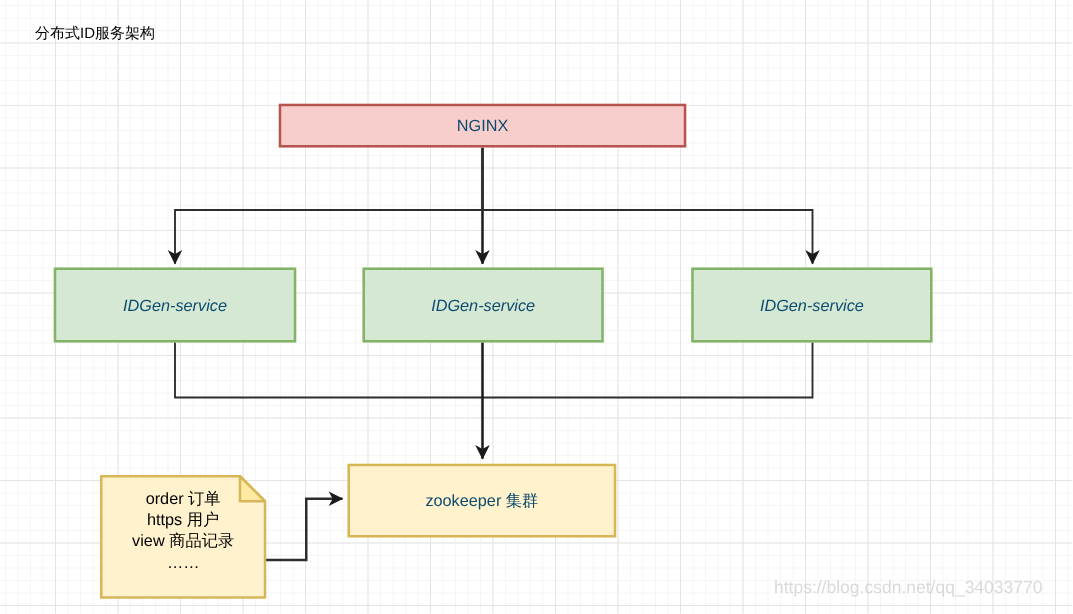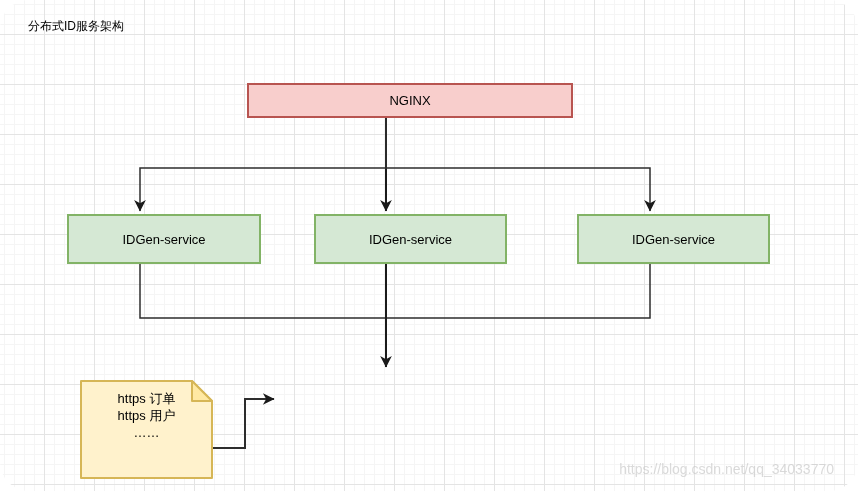--- a/index.html
+++ b/index.html
@@ -15,21 +15,20 @@
     overflow: hidden;
     background-color: #ffffff;
     
     background-image:
       linear-gradient(#e4e4e4 1px, transparent 1px),
       linear-gradient(90deg, #e4e4e4 1px, transparent 1px),
       linear-gradient(#f5f5f5 1px, transparent 1px),
       linear-gradient(90deg, #f5f5f5 1px, transparent 1px);
     background-size: 50px 50px, 50px 50px, 10px 10px, 10px 10px;
     background-position: 44px 34px, 44px 34px, 4px 4px, 4px 4px;
-    border-radius: 29px;
   }
   .diagram-title {
     position: absolute;
     left: 28px;
     top: 18px;
     font-size: 12px;
     color: #000000;
     white-space: nowrap;
   }
   .wires {
@@ -39,33 +38,32 @@
     width: 858px;
     height: 491px;
   }
   .node {
     position: absolute;
     box-sizing: border-box;
     display: flex;
     align-items: center;
     justify-content: center;
     font-size: 13px;
-    color: #000000;
+    color: #0c4a6e;
     text-align: center;
-    margin-left: 24px;
   }
   .node-nginx {
     left: 223px; top: 83px; width: 326px; height: 35px;
     background: #f8cecc;
     border: 2px solid #b85450;
   }
   .node-service {
     background: #d5e8d4;
     border: 2px solid #82b366;
-    top: 214px; height: 50px;
+    top: 214px; height: 60px; font-style: italic;
   }
   .node-service-1 { left: 43px;  width: 194px; }
   .node-service-2 { left: 290px; width: 193px; }
   .node-service-3 { left: 553px; width: 193px; }
   .node-zookeeper {
     left: 278px; top: 371px; width: 215px; height: 59px;
     background: #fff2cc;
     border: 2px solid #d6b656;
   }
   .note-text {
@@ -124,22 +122,26 @@
   <div class="node node-service node-service-1">
     <span>IDGen-service</span>
   </div>
   <div class="node node-service node-service-2">
     <span>IDGen-service</span>
   </div>
   <div class="node node-service node-service-3">
     <span>IDGen-service</span>
   </div>
 
+  <div class="node node-zookeeper">
+    <span>zookeeper 集群</span>
+  </div>
 
   <div class="note-text">
-    <div>https 订单</div>
+    <div>order 订单</div>
     <div>https 用户</div>
+    <div>view 商品记录</div>
     <div>……</div>
   </div>
 
   <div class="watermark">https://blog.csdn.net/qq_34033770</div>
 
 </div>
 
 </body></html>

